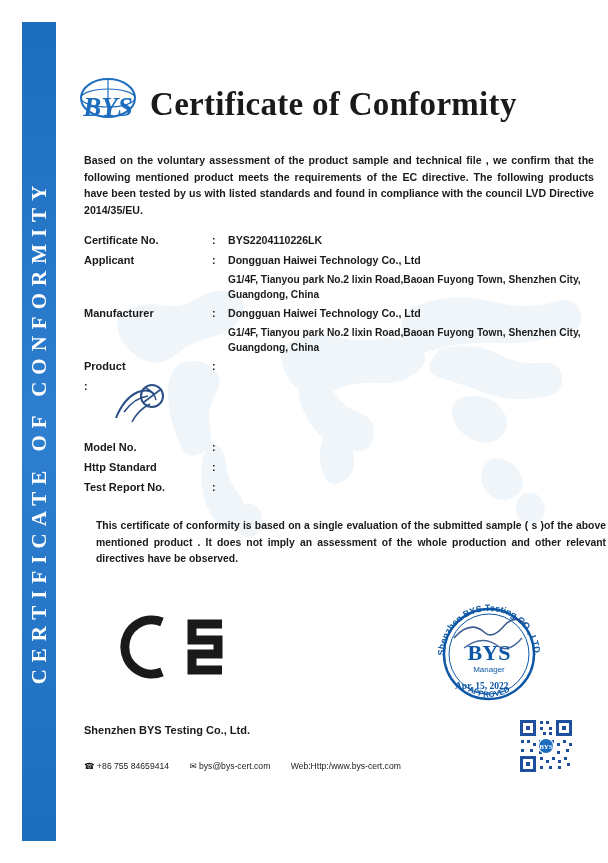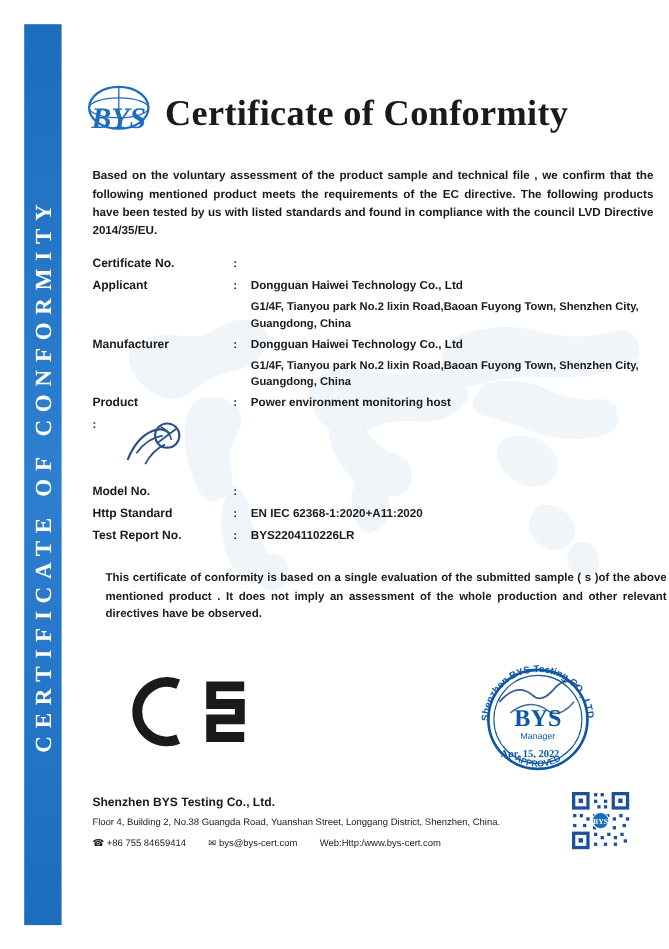--- a/index.html
+++ b/index.html
@@ -233,20 +233,21 @@
 
   <div class="cert-title">Certificate of Conformity</div>
 
   <div class="intro">Based on the voluntary assessment of the product sample and technical file , we confirm that the following mentioned product meets the requirements of the EC directive. The following products have been tested by us with listed standards and found in compliance with the council LVD Directive 2014/35/EU.</div>
 
   <div class="fields">
 
     <div class="field-row">
       <div class="field-label">Certificate No.</div>
       <div class="field-colon">:</div>
+      <div class="field-value">BYS2204110226LK</div>
     </div>
 
     <div class="field-row">
       <div class="field-label">Applicant</div>
       <div class="field-colon">:</div>
       <div class="field-value">Dongguan Haiwei Technology Co., Ltd</div>
     </div>
 
     <div class="field-row">
       <div class="field-label"></div>
@@ -262,21 +263,20 @@
 
     <div class="field-row">
       <div class="field-label"></div>
       <div class="field-colon"></div>
       <div class="field-value small">G1/4F, Tianyou park   No.2   lixin Road,Baoan Fuyong Town, Shenzhen City, Guangdong, China</div>
     </div>
 
     <div class="field-row">
       <div class="field-label">Product</div>
       <div class="field-colon">:</div>
-      <div class="field-value">Power environment monitoring host</div>
     </div>
 
     <div class="field-row trademark-row">
       <div class="field-colon">:</div>
       <div class="field-value">
         <div class="trademark-mark">
           <svg viewBox="0 0 70 52" width="70" height="52">
             <path d="M10 40 q8 -20 22 -26 q10 -4 16 2" fill="none" stroke="#2b4f86" stroke-width="2"></path>
             <path d="M18 34 q10 -14 24 -16" fill="none" stroke="#2b4f86" stroke-width="1.6"></path>
             <path d="M26 44 q6 -12 18 -18" fill="none" stroke="#2b4f86" stroke-width="1.6"></path>
@@ -289,27 +289,25 @@
     </div>
 
     <div class="field-row">
       <div class="field-label">Model No.</div>
       <div class="field-colon">:</div>
     </div>
 
     <div class="field-row">
       <div class="field-label">Http Standard</div>
       <div class="field-colon">:</div>
-      <div class="field-value">EN IEC 62368-1:2020+A11:2020</div>
     </div>
 
     <div class="field-row">
       <div class="field-label">Test Report No.</div>
       <div class="field-colon">:</div>
-      <div class="field-value">BYS2204110226LR</div>
     </div>
 
   </div>
 
   <div class="disclaimer">This certificate of conformity is based on a single evaluation of the submitted sample ( s )of the above mentioned product . It does not imply an assessment of the whole production and other relevant directives have be observed.</div>
 
   <svg class="ce-mark" viewBox="0 0 110 70">
     <path d="M44 10 a27 27 0 1 0 0 50" fill="none" stroke="#1a1a1a" stroke-width="9"></path>
     <path d="M104 12 h-30 v16 h26 v14 h-26 v16 h30" fill="none" stroke="#1a1a1a" stroke-width="9"></path>
   </svg>
@@ -328,21 +326,20 @@
       <textPath href="#arcBottom" startOffset="50%" text-anchor="middle">APPROVED</textPath>
     </text>
     <text x="59" y="62" text-anchor="middle" font-family="Liberation Serif, serif" font-size="22" font-weight="bold" fill="#0d58a6">BYS</text>
     <text x="59" y="74" text-anchor="middle" font-family="Liberation Sans, sans-serif" font-size="8" fill="#0d58a6">Manager</text>
     <path d="M24 40 q16 -18 30 -6 q8 8 20 -6 q10 -12 22 -2" fill="none" stroke="#17407e" stroke-width="1.6" opacity="0.85"></path>
     <path d="M34 50 q18 -14 34 -2 q10 8 24 -8" fill="none" stroke="#17407e" stroke-width="1.4" opacity="0.8"></path>
   </svg>
   <div class="stamp-date">Apr. 15, 2022</div>
 
   <div class="footer-company">Shenzhen BYS Testing Co., Ltd.</div>
-  <div class="footer-addr">Floor 4, Building 2, No.38 Guangda Road, Yuanshan Street, Longgang District, Shenzhen, China.</div>
   <div class="footer-contact">
     <span class="seg">☎ <span>+86 755 84659414</span></span>
     <span class="seg">✉ <span>bys@bys-cert.com</span></span>
     <span class="seg">Web:Http:/www.bys-cert.com</span>
   </div>
 
   <svg class="qr" viewBox="0 0 56 56">
     <rect x="0" y="0" width="56" height="56" fill="#ffffff"></rect>
     <g fill="#1d4f9c">
       <rect x="2" y="2" width="16" height="16"></rect>

